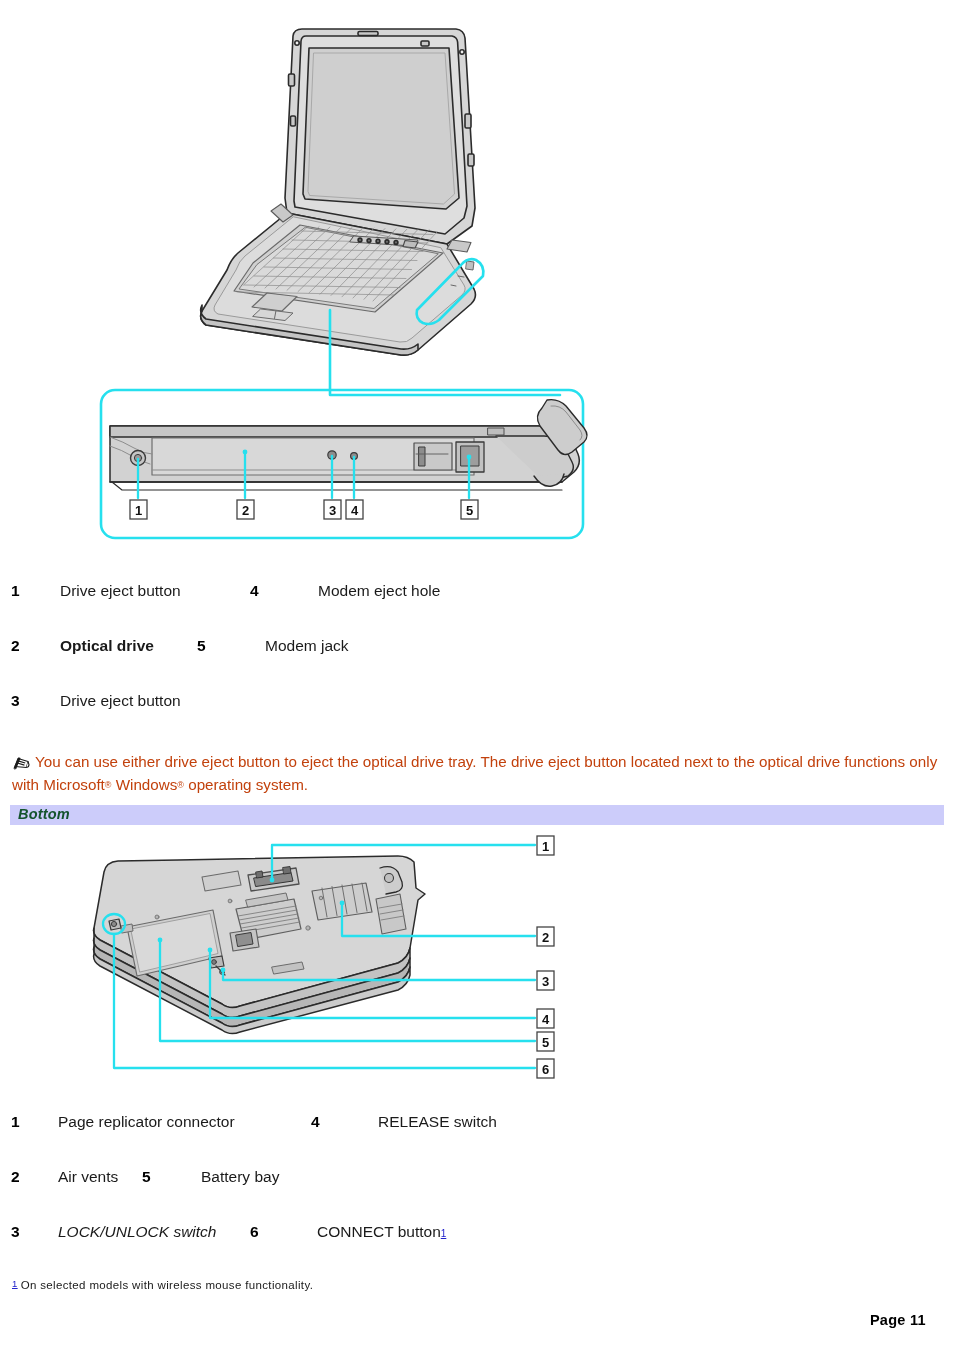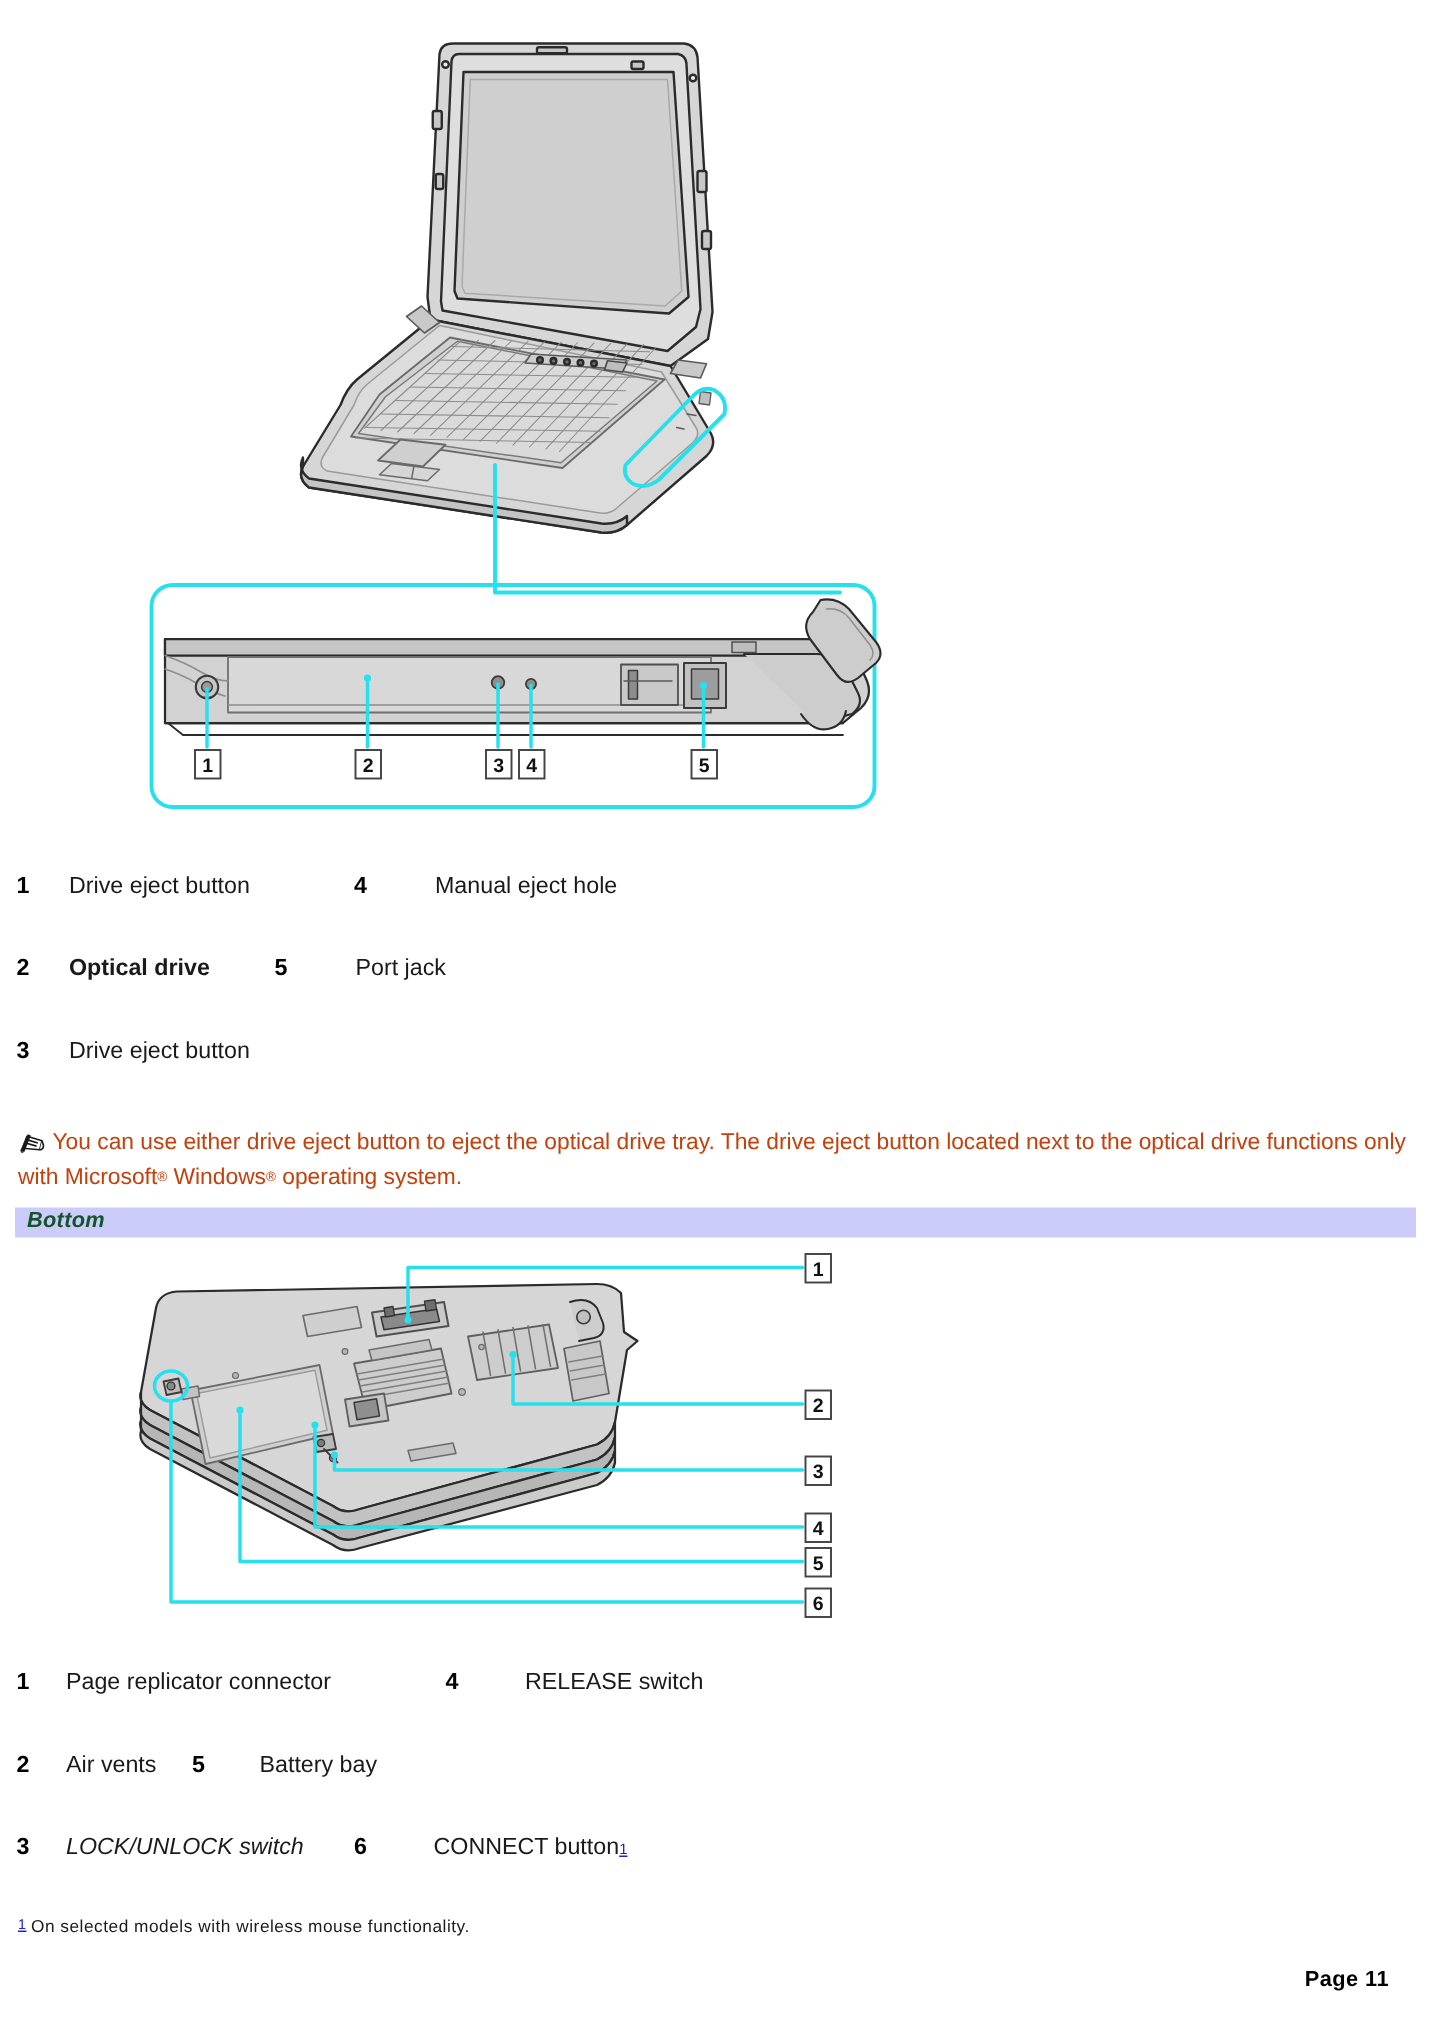--- a/index.html
+++ b/index.html
@@ -41,21 +41,21 @@
     font-size: 15.5px;
     line-height: 1.25;
     color: #1a1a1a;
   }
   .legend-num {
     font-weight: bold;
     font-size: 15.5px;
     color: #000;
     flex: none;
   }
-  .legend-label { flex: none; color: #1a1a1a; }
+  .legend-label { flex: none; color: #1a1a1a; margin-left: 14px; }
 
   
   #note-block {
     position: absolute;
     left: 12px;
     top: 752px;
     width: 930px;
     font-size: 15.2px;
     line-height: 1.32;
     color: #c2410c;
@@ -290,28 +290,28 @@
     </g>
   </svg>
 </div>
 
 <div class="legend" id="legend-right-side" style="top:581px;">
 
   <div class="legend-row" style="position:absolute; top:0px; left:0;">
     <span class="legend-num" style="width:46px; padding-left:11px; box-sizing:border-box;">1</span>
     <span class="legend-label" style="width:190px;">Drive eject button</span>
     <span class="legend-num" style="width:54px;">4</span>
-    <span class="legend-label">Manual eject hole</span>
+    <span class="legend-label">Modem eject hole</span>
   </div>
 
   <div class="legend-row" style="position:absolute; top:55px; left:0;">
     <span class="legend-num" style="width:46px; padding-left:11px; box-sizing:border-box;">2</span>
     <span class="legend-label" style="width:137px;font-weight:bold;">Optical drive</span>
     <span class="legend-num" style="width:54px;">5</span>
-    <span class="legend-label">Port jack</span>
+    <span class="legend-label">Modem jack</span>
   </div>
 
   <div class="legend-row" style="position:absolute; top:110px; left:0;">
     <span class="legend-num" style="width:46px; padding-left:11px; box-sizing:border-box;">3</span>
     <span class="legend-label" style="width:190px;">Drive eject button</span>
   </div>
 </div>
 
 <div id="note-block">
   <span id="note-icon-wrap">

